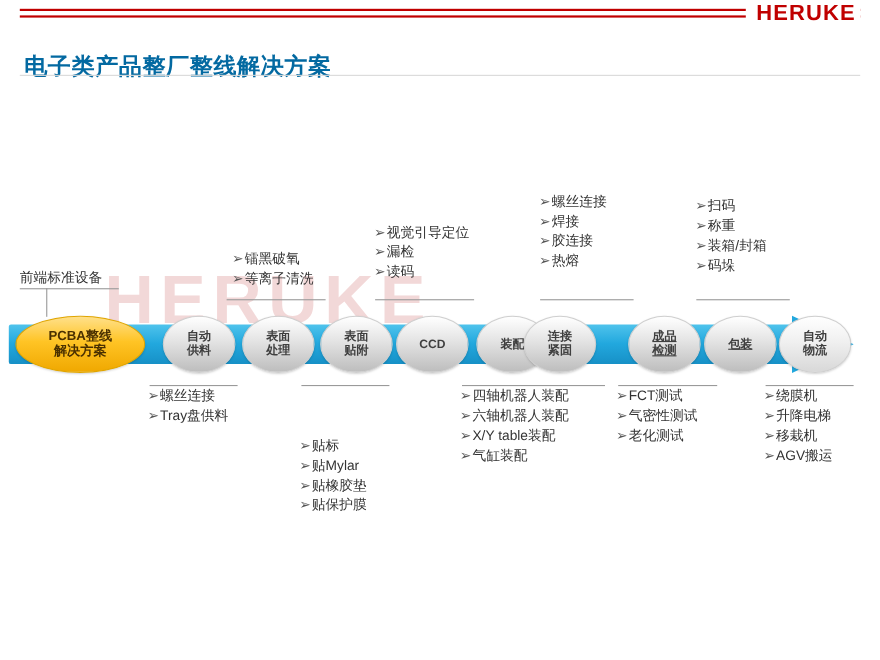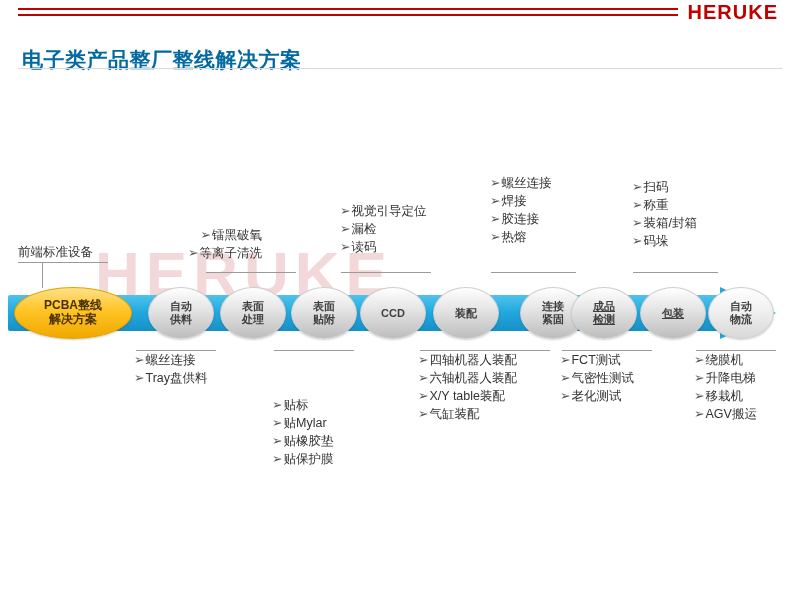--- a/index.html
+++ b/index.html
@@ -173,21 +173,21 @@
 <div class="title-underline"></div>
 
 <div class="watermark">HERUKE</div>
 
 <div class="ann plain" style="left:18px; top:243px;">
   <span class="line">前端标准设备</span>
 </div>
 <div class="leader" style="left:42px; top:262px; width:1px; height:26px;"></div>
 <div class="leader" style="left:18px; top:262px; width:90px; height:1px;"></div>
 
-<div class="ann" style="left:188px; top:226px;text-align:right;">
+<div class="ann" style="left:211px; top:226px;">
   <span class="line"><span class="bullet">➢</span><span>镭黑破氧</span></span>
   <span class="line"><span class="bullet">➢</span><span>等离子清洗</span></span>
 </div>
 <div class="leader" style="left:206px; top:272px; width:90px; height:1px;"></div>
 
 <div class="ann" style="left:340px; top:202px;">
   <span class="line"><span class="bullet">➢</span><span>视觉引导定位</span></span>
   <span class="line"><span class="bullet">➢</span><span>漏检</span></span>
   <span class="line"><span class="bullet">➢</span><span>读码</span></span>
 </div>
@@ -228,21 +228,21 @@
   <div class="node" style="left:283px;">
     <span style="white-space:pre-line;">表面
 贴附</span>
   </div>
   <div class="node" style="left:352px;">
     <span style="white-space:pre-line;">CCD</span>
   </div>
   <div class="node" style="left:425px;">
     <span style="white-space:pre-line;text-align:right;">装配</span>
   </div>
-  <div class="node" style="left:512px;font-family:Liberation Serif, serif;">
+  <div class="node" style="left:468px;font-family:Liberation Serif, serif;">
     <span style="white-space:pre-line;">连接
 紧固</span>
   </div>
   <div class="node" style="left:563px;">
     <span style="white-space:pre-line;text-decoration:underline;">成品
 检测</span>
   </div>
   <div class="node" style="left:632px;">
     <span style="white-space:pre-line;text-decoration:underline;">包装</span>
   </div>

